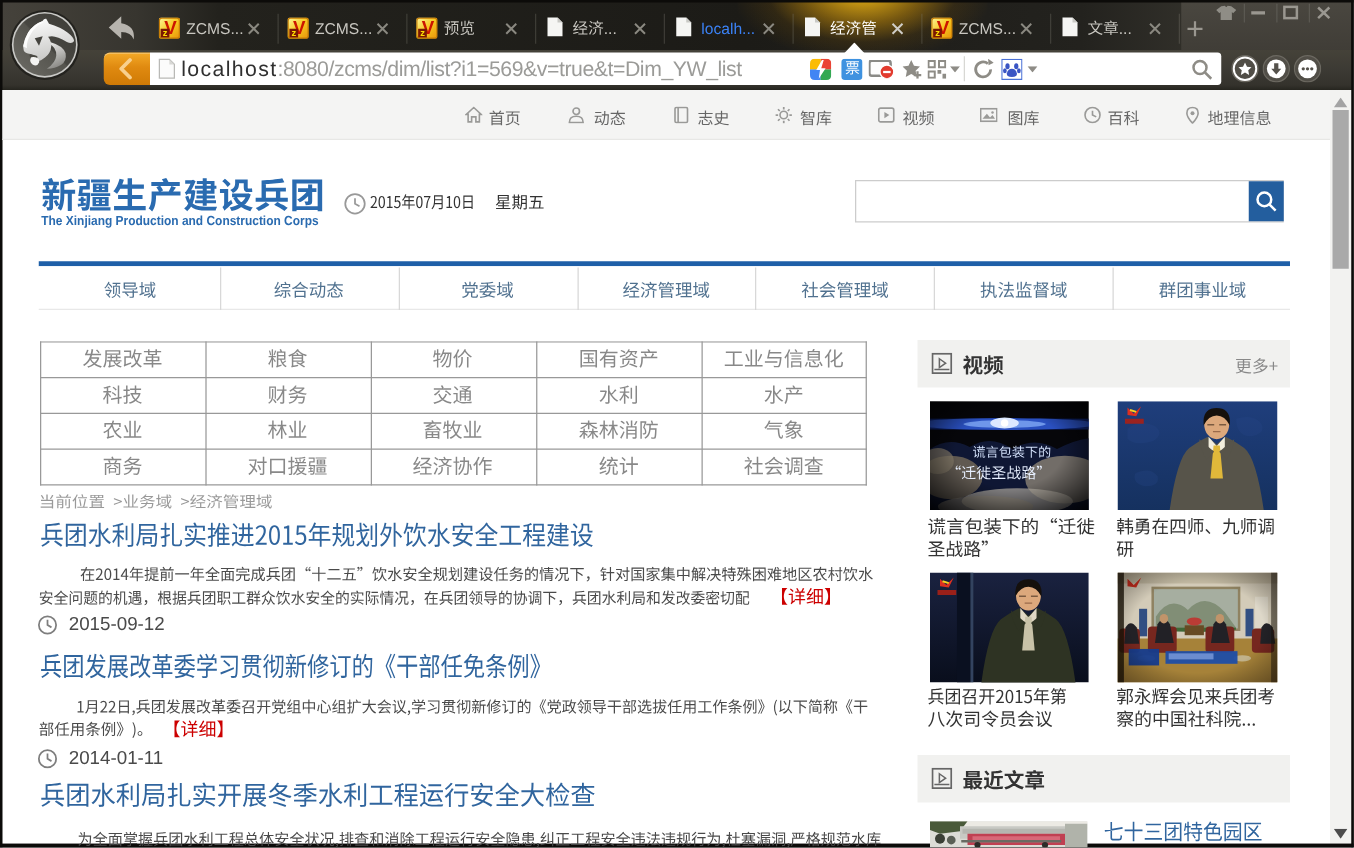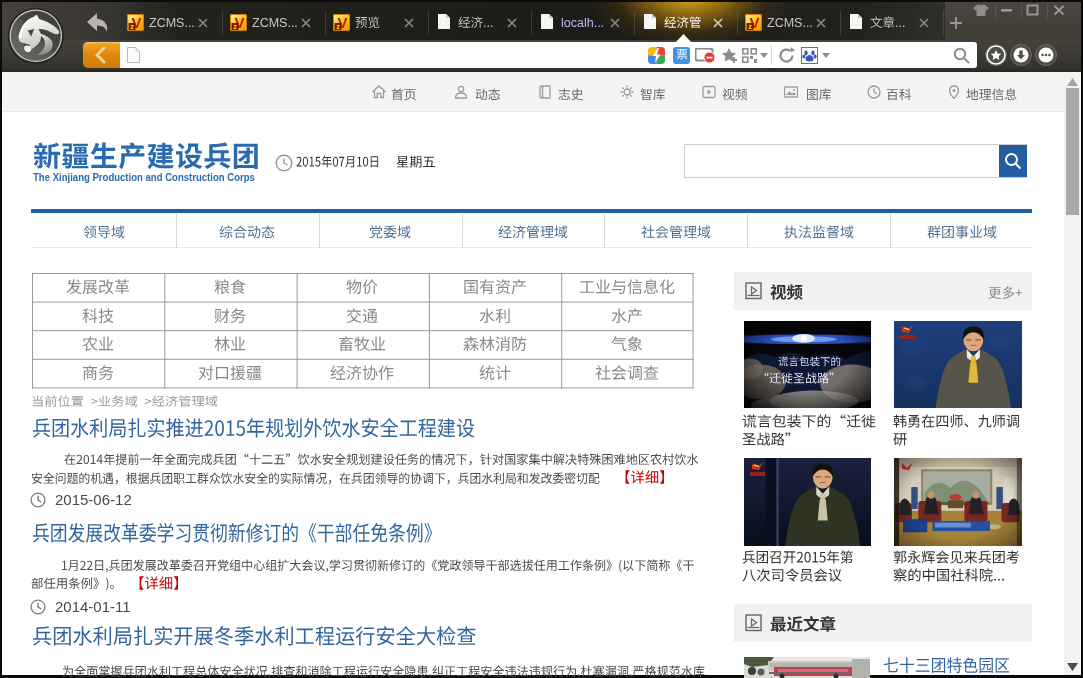--- a/index.html
+++ b/index.html
@@ -119,21 +119,21 @@
         </g>
       </svg></div>
 <div style="position:absolute;left:483px;top:16px;font-size:12.5px;color:#c9c7c1">...</div>
 <svg style="position:absolute;left:507px;top:18px;" width="10" height="10" viewBox="0 0 10 10">
       <path d="M1 1 L9 9 M9 1 L1 9" stroke="#8a8880" stroke-width="1.6"></path>
     </svg>
 <svg style="position:absolute;left:540px;top:13px;" width="14" height="17" viewBox="0 0 14 17">
       <path d="M1 1 L9 1 L13 5 L13 16 L1 16 Z" fill="#f5f5f3"></path>
       <path d="M9 1 L9 5 L13 5 Z" fill="#c9c9c5"></path>
     </svg>
-<div style="position:absolute;left:561px;top:16px;width:62px;font-size:12.5px;color:#c4b5fd;white-space:nowrap">localh...</div>
+<div style="position:absolute;left:561px;top:16px;width:62px;font-size:12.5px;color:#3b82f6;white-space:nowrap">localh...</div>
 <svg style="position:absolute;left:610px;top:18px;" width="10" height="10" viewBox="0 0 10 10">
       <path d="M1 1 L9 9 M9 1 L1 9" stroke="#8a8880" stroke-width="1.6"></path>
     </svg>
 <svg style="position:absolute;left:643px;top:13px;" width="14" height="17" viewBox="0 0 14 17">
       <path d="M1 1 L9 1 L13 5 L13 16 L1 16 Z" fill="#f5f5f3"></path>
       <path d="M9 1 L9 5 L13 5 Z" fill="#c9c9c5"></path>
     </svg>
 <div style="position:absolute;left:664.0px;top:17.2px;line-height:0"><svg width="37.50" height="12.50" viewBox="0 0 3000.0 1000.0" preserveAspectRatio="none" style="overflow:visible">
         <g transform="translate(0,800) scale(1,-1)" fill="#ffffff">
           <use href="#a7ecf" x="0"></use>
@@ -199,20 +199,21 @@
     </svg>
 <div style="position:absolute;left:83px;top:42px;width:37px;height:26px;background:linear-gradient(180deg,#f4aa28,#e08a10 45%,#cf7a06);border-radius:5px 0 0 5px;box-shadow:inset 0 1px 0 rgba(255,255,255,.35)"></div>
 <svg style="position:absolute;left:93px;top:46px;" width="16" height="18" viewBox="0 0 16 18">
       <path d="M11 2 L4 9 L11 16" stroke="#f8d08e" stroke-width="3" fill="none" stroke-linecap="round" stroke-linejoin="round"></path>
     </svg>
 <div style="position:absolute;left:120px;top:42px;width:857px;height:26px;background:#ffffff;border-radius:0 3px 3px 0"></div>
 <svg style="position:absolute;left:126px;top:46px;" width="15" height="18" viewBox="0 0 15 18">
       <path d="M1.5 1.5 L9.5 1.5 L13.5 5.5 L13.5 16.5 L1.5 16.5 Z" fill="#fbfbfb" stroke="#b9b9b6" stroke-width="1"></path>
       <path d="M9.5 1.5 L9.5 5.5 L13.5 5.5 Z" fill="#d8d8d5"></path>
     </svg>
+<div style="position:absolute;left:145px;top:44px;height:24px;line-height:24px;font-size:17px;letter-spacing:-0.35px;color:#9b9b98;white-space:nowrap"><span style="color:#2f2f2f;letter-spacing:1.1px">localhost</span>:8080/zcms/dim/list?i1=569&amp;v=true&amp;t=Dim_YW_list</div>
 <svg style="position:absolute;left:648px;top:47px;" width="17" height="17" viewBox="0 0 17 17">
       <path d="M0 4 Q0 0 4 0 L13 0 Q17 0 17 4 L17 13 Q17 17 13 17 L4 17 Q0 17 0 13 Z" fill="#e8e8e8"></path>
 <path d="M4 0 L13 0 Q17 0 17 4 L17 8.5 L8.5 8.5 L8.5 0 Z" fill="#ea4335"></path>
 <path d="M0 4 Q0 0 4 0 L8.5 0 L8.5 8.5 L0 8.5 Z" fill="#fbbc05"></path>
 <path d="M0 8.5 L8.5 8.5 L8.5 17 L4 17 Q0 17 0 13 Z" fill="#4285f4"></path>
 <path d="M8.5 8.5 L17 8.5 L17 13 Q17 17 13 17 L8.5 17 Z" fill="#34a853"></path>
 <path d="M9.5 1 L5 9 L8 9 L7 16 L12.5 7.5 L9 7.5 L11 1 Z" fill="#ffffff"></path>
     </svg>
 <svg style="position:absolute;left:673px;top:47px;" width="17" height="17" viewBox="0 0 17 17">
       <rect width="17" height="17" rx="3" fill="#3f92e0"></rect>
@@ -817,21 +818,21 @@
           <use href="#a3010" x="0"></use>
           <use href="#a8be6" x="1000"></use>
           <use href="#a7ec6" x="2000"></use>
           <use href="#a3011" x="3000"></use>
         </g>
       </svg></div>
 <svg style="position:absolute;left:30px;top:492.3px;" width="16" height="16" viewBox="0 0 16 16">
       <circle cx="8" cy="8" r="6.9" fill="none" stroke="#7e7e7e" stroke-width="1.4"></circle>
       <path d="M8 3.8 L8 8 L11.2 9.9" fill="none" stroke="#7e7e7e" stroke-width="1.4"></path>
     </svg>
-<div style="position:absolute;left:55px;top:491.8px;font-size:15px;line-height:15px;color:#4a4a4a">2015-06-12</div>
+<div style="position:absolute;left:55px;top:491.8px;font-size:15px;line-height:15px;color:#4a4a4a">2015-09-12</div>
 <div style="position:absolute;left:31.5px;top:524.1px;line-height:0"><svg width="483.00" height="21.00" viewBox="0 0 23000.0 1000.0" preserveAspectRatio="none" style="overflow:visible">
         <g transform="scale(0.84783,1)">
           <g transform="translate(0,800) scale(1,-1)" fill="#30659e">
             <use href="#a5175" x="0"></use>
             <use href="#a56e2" x="1000"></use>
             <use href="#a53d1" x="2000"></use>
             <use href="#a5c55" x="3000"></use>
             <use href="#a6539" x="4000"></use>
             <use href="#a9769" x="5000"></use>
             <use href="#a59d4" x="6000"></use>

